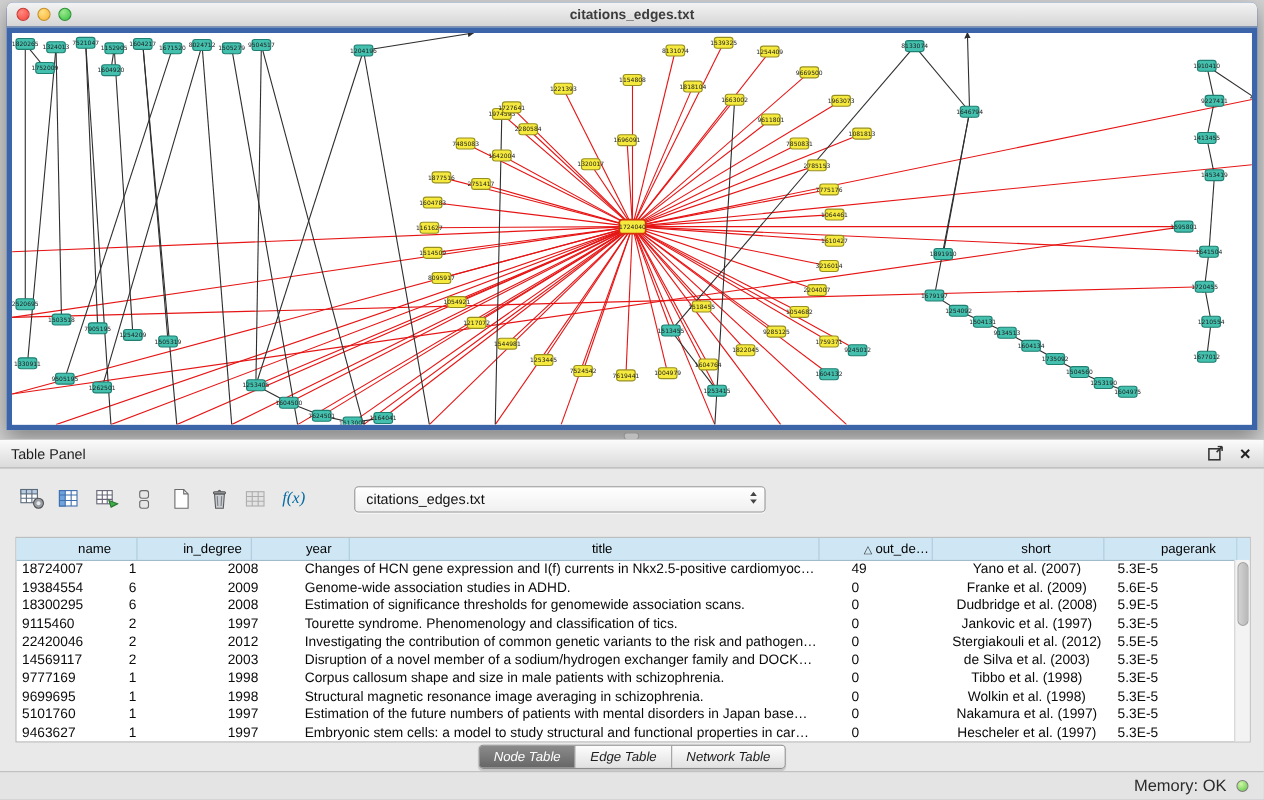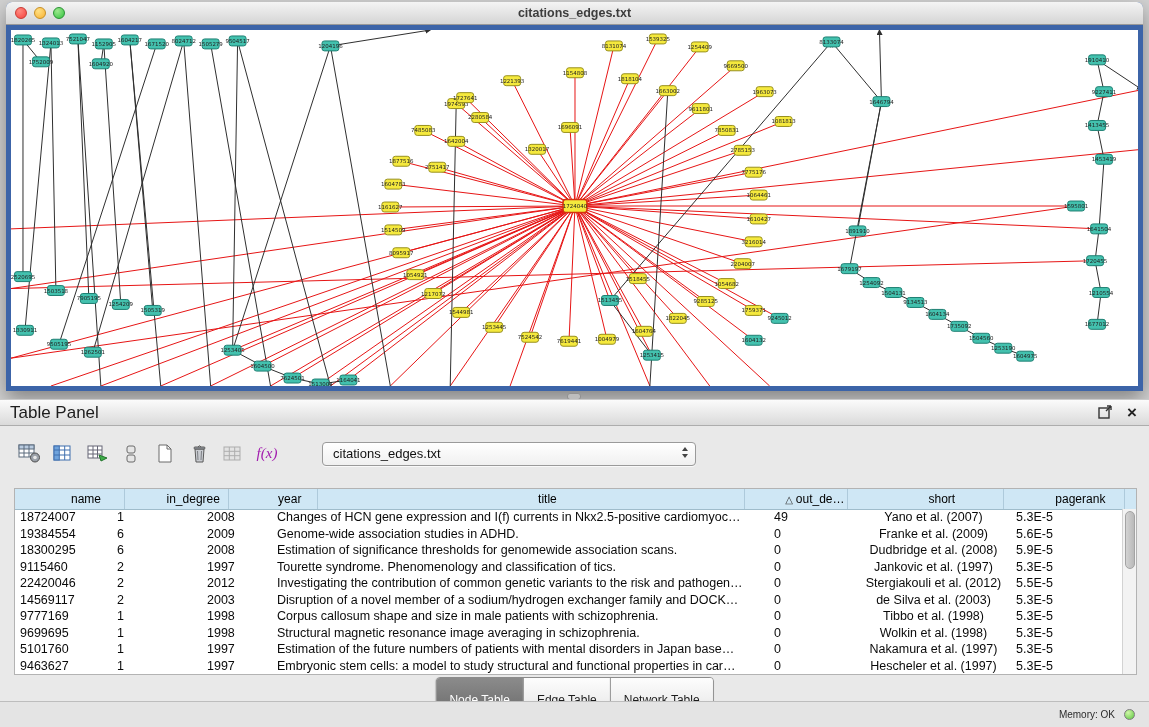--- a/index.html
+++ b/index.html
@@ -27,28 +27,28 @@
   .nl{font-family:"DejaVu Sans",sans-serif;font-size:5.5px;fill:#222;text-anchor:middle;}
 
   
   .splitter{position:absolute;left:567px;top:393px;width:12px;height:5px;border-radius:3px;
     background:#bdbdbd;border:1px solid #919191;}
 
   
   .table-panel{position:absolute;left:0;top:399px;width:1149px;height:303px;}
   .panel-header{position:relative;height:25px;background:linear-gradient(#fbfbfb,#dadada);
     border-top:1px solid #cacaca;border-bottom:1px solid #adadad;}
-  .panel-title{position:absolute;left:10px;top:0;line-height:25px;font-size:17px;color:#1d1d1d;}
+  .panel-title{position:absolute;left:10px;top:0;line-height:25px;font-size:13px;color:#1d1d1d;}
   .float-ic{position:absolute;right:36px;top:5px;width:15px;height:14px;cursor:default;}
   .close-ic{position:absolute;right:12px;top:0;line-height:25px;font-size:17px;font-weight:bold;color:#222;cursor:default;}
   .panel-body{position:relative;height:277px;background:#e9e9e9;}
 
   .toolbar{position:absolute;left:14px;top:14px;display:flex;align-items:center;}
   .tbtn{width:30px;height:27px;display:flex;align-items:center;justify-content:center;margin-right:4px;border-radius:3px;}
-  .fx{font-family:"Liberation Serif",serif;font-style:italic;font-size:15px;color:#a21caf;}
+  .fx{font-family:"Liberation Serif",serif;font-style:italic;font-size:15px;color:#0369a1;}
   .combo{position:relative;margin-left:36px;width:372px;height:22px;background:linear-gradient(#ffffff,#f0f0f0);
     border:1px solid #9a9a9a;border-radius:4px;box-shadow:0 1px 0 rgba(255,255,255,.7);}
   .combo-text{position:absolute;left:10px;top:0;line-height:22px;font-size:13px;color:#111;}
   .combo-arrows{position:absolute;right:7px;top:4px;}
   .combo-arrows i{display:block;width:0;height:0;border-left:3.5px solid transparent;border-right:3.5px solid transparent;}
   .combo-arrows .up{border-bottom:4.5px solid #444;margin-bottom:3px;}
   .combo-arrows .dn{border-top:4.5px solid #444;}
 
   .table-wrap{position:absolute;left:14px;top:62px;width:1121px;height:185px;background:#fff;
     border:1px solid #b3b3b3;box-sizing:content-box;}
@@ -63,29 +63,29 @@
   .trow{display:flex;height:16.5px;}
   .tcell{box-sizing:border-box;height:16.5px;line-height:16.5px;font-size:12.5px;color:#0a0a0a;
     padding-left:5px;overflow:hidden;white-space:nowrap;}
   .tcell.al-center{text-align:center;padding-left:0;}
   .vscroll{position:absolute;right:0;top:20px;bottom:0;width:14px;background:#f3f3f3;border-left:1px solid #d3d3d3;box-sizing:border-box;}
   .thumb{position:absolute;left:1.5px;top:2px;width:10px;height:58px;border-radius:5px;
     background:linear-gradient(90deg,#d3d3d3,#b9b9b9);border:1px solid #a3a3a3;box-sizing:border-box;}
 
   .tabs{position:absolute;left:50%;top:251px;transform:translateX(-50%);display:flex;
     border:1px solid #8c8c8c;border-radius:4px;overflow:hidden;box-shadow:0 1px 1px rgba(0,0,0,.15);}
-  .seg{padding:12px 13px;height:20px;line-height:20px;font-size:12px;color:#1c1c1c;
-    background:linear-gradient(#fdfdfd,#e1e1e1);border-right:1px solid #8c8c8c;white-space:nowrap;}
+  .seg{padding:0 13px;height:20px;line-height:20px;font-size:12px;color:#1c1c1c;
+    background:linear-gradient(#fdfdfd,#e1e1e1);border-right:1px solid #8c8c8c;white-space:nowrap;font-style:italic;}
   .seg.active{background:linear-gradient(#8b8b8b,#666666);color:#fff;}
   .seg.last{border-right:none;}
 
   
   .statusbar{position:absolute;left:0;top:701px;width:1149px;height:26px;background:#e4e4e4;
     border-top:1px solid #bdbdbd;box-sizing:border-box;}
-  .mem-label{position:absolute;right:34px;top:0;line-height:25px;font-size:10px;color:#2c2c2c;}
+  .mem-label{position:absolute;right:34px;top:0;line-height:25px;font-size:15px;color:#2c2c2c;}
   .led{position:absolute;right:14px;top:7px;width:11px;height:11px;border-radius:50%;
     background:radial-gradient(circle at 35% 30%,#d2f7a9,#59c63e);border:1px solid #7d7d7d;box-sizing:border-box;}
 </style>
 </head>
 <body>
 
 <div class="screen">
 
   <div class="net-window">
     <div class="titlebar">

